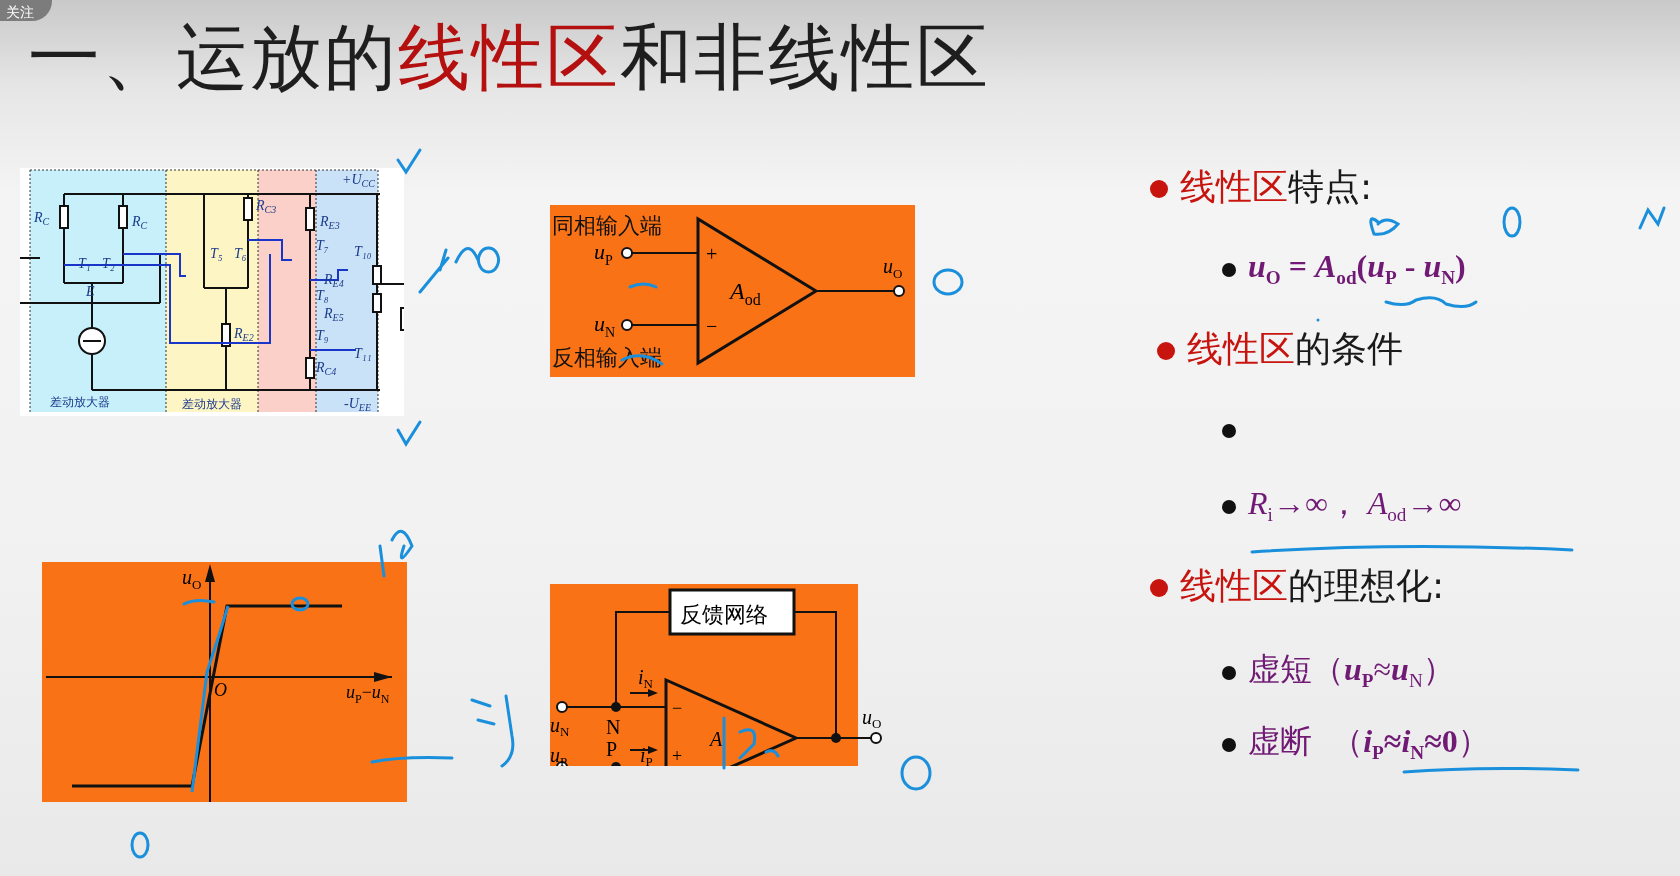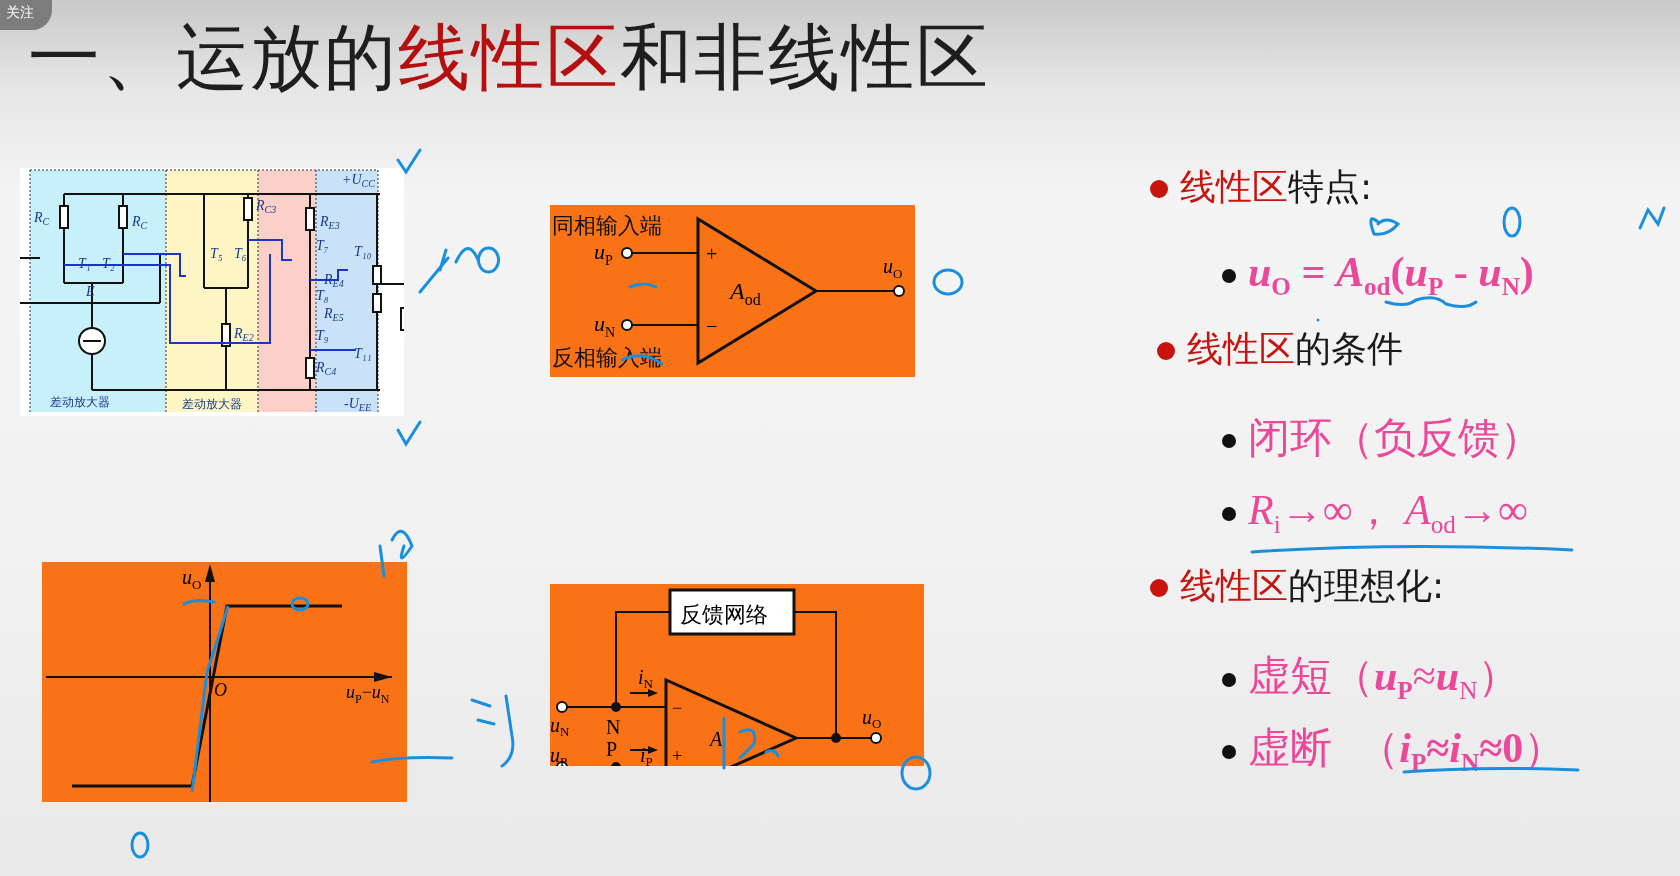--- a/index.html
+++ b/index.html
@@ -1,26 +1,26 @@
 <!DOCTYPE html>
 <html><head>
 <meta charset="utf-8">
 <style>
   html,body{margin:0;padding:0;}
   body{width:1680px;height:876px;overflow:hidden;position:relative;
        background:linear-gradient(180deg,#c9c9c9 0%,#e6e6e6 10%,#f4f4f4 22%,#f2f2f2 60%,#e9e9e9 100%);
        font-family:"DejaVu Sans",sans-serif;}
-  .follow-badge{position:absolute;left:0;top:0;width:52px;height:30px;background:#7c7c7c;border-bottom-right-radius:20px;color:#fff;font-size:14px;line-height:24px;padding-left:6px;box-sizing:border-box;}
+  .follow-badge{position:absolute;left:0;top:0;width:52px;height:21px;background:#7c7c7c;border-bottom-right-radius:20px;color:#fff;font-size:14px;line-height:24px;padding-left:6px;box-sizing:border-box;}
   .title{position:absolute;left:0;top:10px;font-size:72px;font-weight:normal;letter-spacing:2px;color:#1e1e1e;white-space:nowrap;margin-left:28px;}
   .title .red{color:#b51010;}
   .panel{position:absolute;background:#f97316;}
   .b1{position:absolute;font-size:36px;color:#1a1a1a;white-space:nowrap;}
   .b1 .dot{display:inline-block;width:18px;height:18px;border-radius:50%;background:#c8140f;margin-right:12px;vertical-align:middle;}
   .b1 .red{color:#c8140f;}
-  .b2{position:absolute;font-size:42px;color:#ec4899;white-space:nowrap;}
+  .b2{position:absolute;font-size:32px;color:#701a75;white-space:nowrap;}
   .b2 .dot{display:inline-block;width:14px;height:14px;border-radius:50%;background:#111;margin-right:12px;vertical-align:middle;}
   .math{font-family:"Liberation Serif","DejaVu Serif",serif;}
   .mi{font-style:italic;font-weight:bold;}
   .sub{font-size:0.6em;vertical-align:-0.35em;font-style:normal;}
   svg text{font-family:"Liberation Serif","DejaVu Serif",serif;}
 </style>
 </head>
 <body>
 
 <div class="follow-badge"><span>关注</span></div>
@@ -143,21 +143,21 @@
   <line x1="168" y1="240" x2="168" y2="8" stroke="#111" stroke-width="2"></line>
   <polygon points="168,2 163,20 173,20" fill="#111"></polygon>
   <polyline points="30,224 150,224 185,44 300,44" fill="none" stroke="#111" stroke-width="3"></polyline>
   <text x="140" y="22" font-size="20" font-style="italic"><tspan>u</tspan><tspan font-size="13" font-style="normal" dy="5">O</tspan></text>
   <text x="172" y="134" font-size="18" font-style="italic">O</text>
   <text x="304" y="136" font-size="18" font-style="italic"><tspan>u</tspan><tspan font-size="12" font-style="normal" dy="5">P</tspan><tspan dy="-5" font-style="normal">−</tspan><tspan>u</tspan><tspan font-size="12" font-style="normal" dy="5">N</tspan></text>
   <polyline points="150,230 165,110 178,70 186,44" fill="none" stroke="#1a8fdc" stroke-width="3"></polyline>
 </svg>
 </div>
 
-<div class="panel" style="left:550px;top:584px;width:374px;height:182px;">
+<div class="panel" style="left:550px;top:584px;width:308px;height:182px;">
 <svg width="338" height="182">
   <rect x="120" y="6" width="124" height="44" fill="#fff" stroke="#111" stroke-width="3"></rect>
   <text x="130" y="38" font-family="DejaVu Sans" font-size="22">反馈网络</text>
   <polyline points="66,123 66,28 120,28" fill="none" stroke="#111" stroke-width="2"></polyline>
   <polyline points="244,28 286,28 286,154" fill="none" stroke="#111" stroke-width="2"></polyline>
   <polygon points="116,96 116,212 246,154" fill="none" stroke="#111" stroke-width="3"></polygon>
   <line x1="14" y1="123" x2="116" y2="123" stroke="#111" stroke-width="2"></line>
   <line x1="14" y1="183" x2="116" y2="183" stroke="#111" stroke-width="2"></line>
   <line x1="246" y1="154" x2="322" y2="154" stroke="#111" stroke-width="2"></line>
   <circle cx="12" cy="123" r="5" fill="#fff" stroke="#111" stroke-width="2"></circle>
@@ -187,21 +187,21 @@
   <div class="b1" style="left:1150px;top:163px;">
     <span class="dot"></span><span class="red">线性区</span><span>特点:</span>
   </div>
   <div class="b2 math" style="left:1222px;top:248px;">
     <span class="dot"></span><span class="mi">u</span><span class="sub" style="font-weight:bold">O</span><b> = </b><span class="mi">A</span><span class="sub" style="font-weight:bold">od</span><b>(</b><span class="mi">u</span><span class="sub" style="font-weight:bold">P</span><b> - </b><span class="mi">u</span><span class="sub" style="font-weight:bold">N</span><b>)</b>
   </div>
   <div class="b1" style="left:1157px;top:325px;">
     <span class="dot"></span><span class="red">线性区</span><span>的条件</span>
   </div>
   <div class="b2" style="left:1222px;top:410px;">
-    <span class="dot"></span><span>闭环（负反馈）</span>
+    <span class="dot"></span>
   </div>
   <div class="b2 math" style="left:1222px;top:482px;">
     <span class="dot"></span><i>R</i><span class="sub">i</span><span>→∞，</span> <i>A</i><span class="sub">od</span><span>→∞</span>
   </div>
   <div class="b1" style="left:1150px;top:562px;">
     <span class="dot"></span><span class="red">线性区</span><span>的理想化:</span>
   </div>
   <div class="b2 math" style="left:1222px;top:648px;">
     <span class="dot"></span><span style="font-family:Liberation Mono, monospace">虚短（</span><span class="mi">u</span><span class="sub" style="font-weight:bold">P</span><span>≈</span><span class="mi">u</span><span class="sub">N</span><span style="font-family:'DejaVu Sans',sans-serif">）</span>
   </div>

